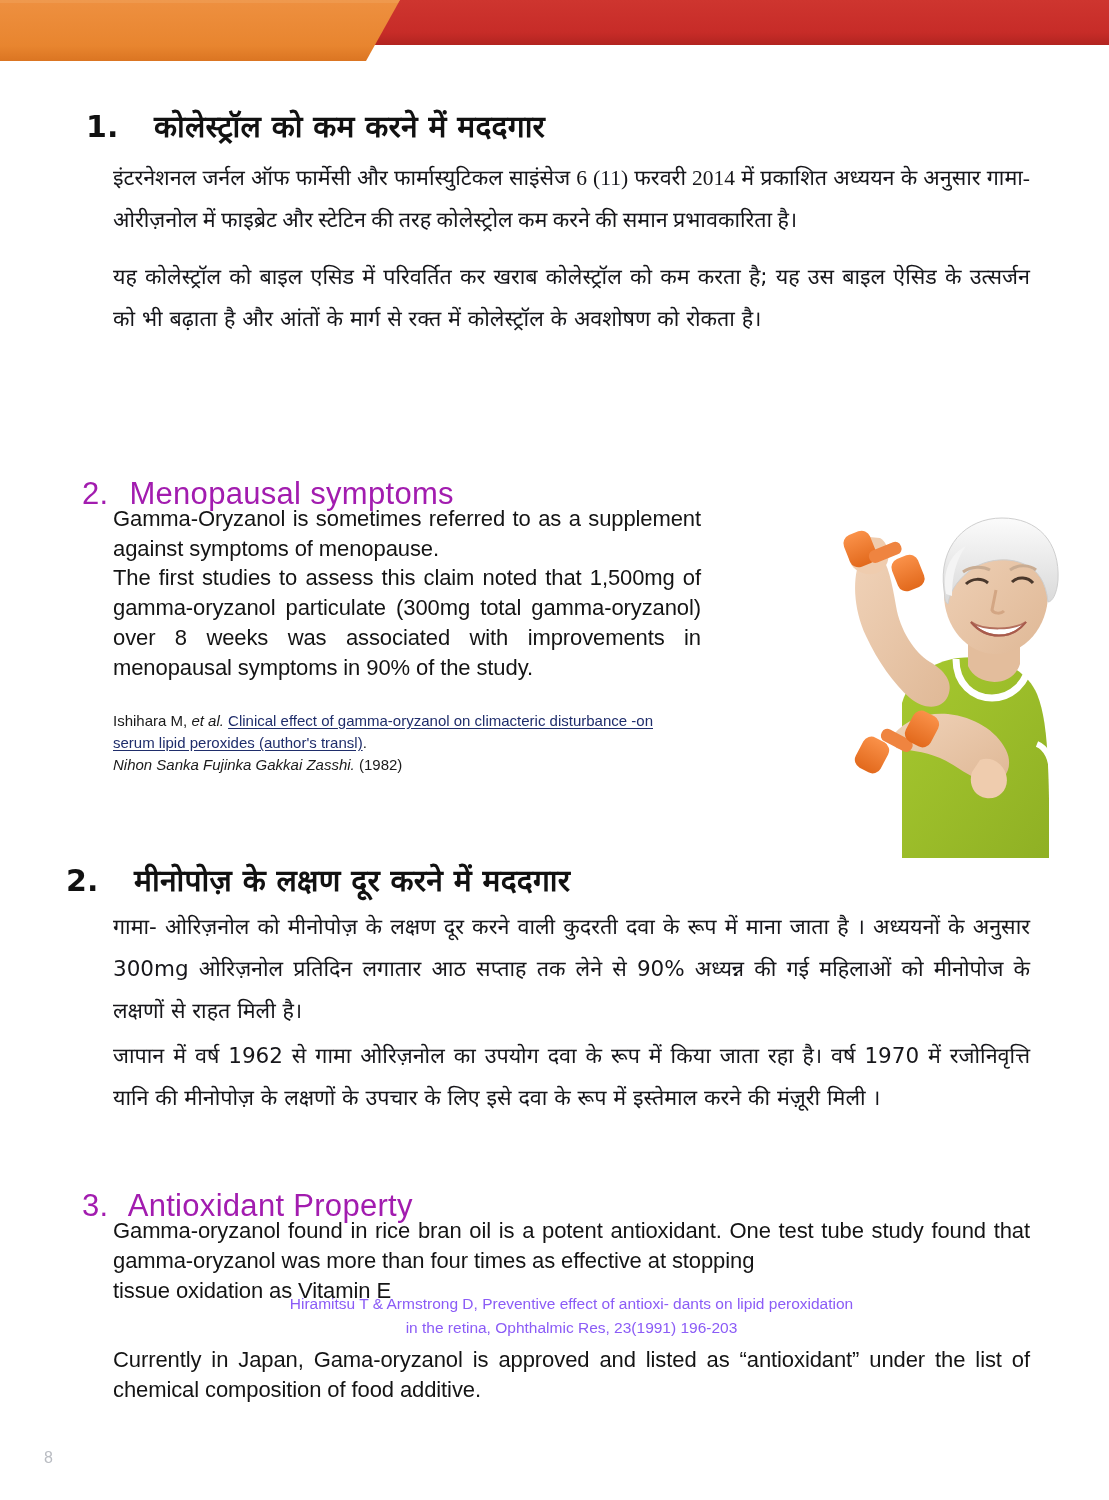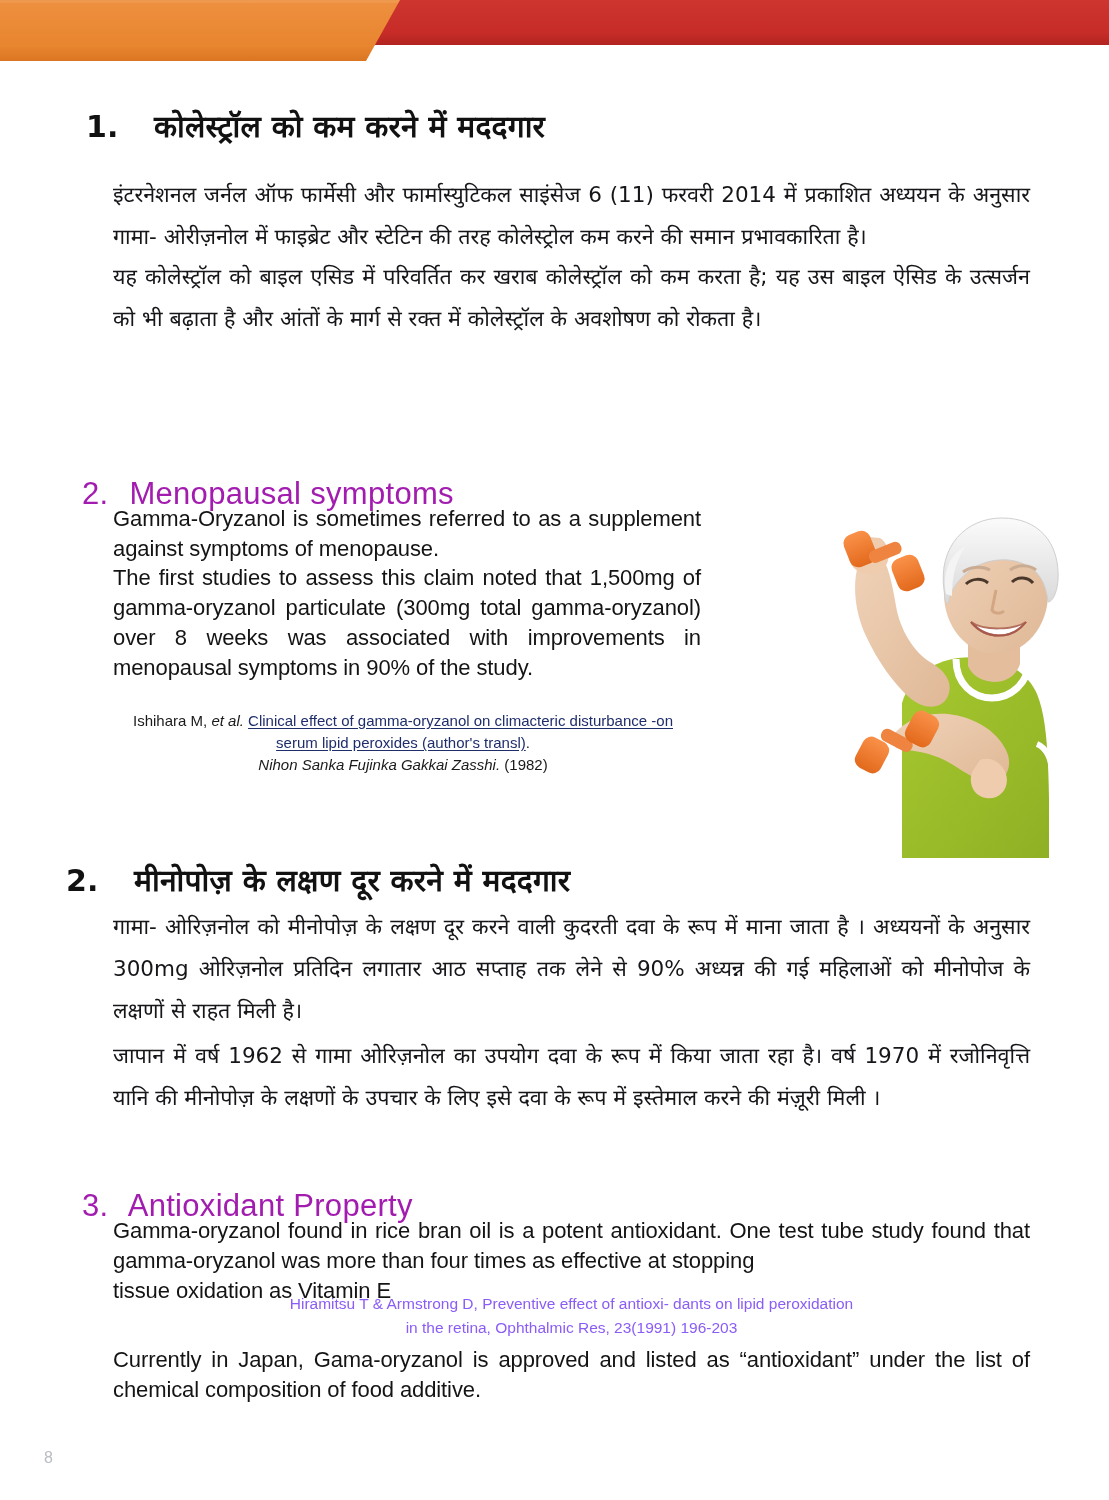--- a/index.html
+++ b/index.html
@@ -73,21 +73,20 @@
     letter-spacing: -0.1px;
   }
 
   
   .cite {
     position: absolute;
     font-family: "Liberation Sans", "DejaVu Sans", sans-serif;
     font-size: 15px;
     line-height: 22px;
     color: #1a1a1a;
-    text-align: center;
   }
   .cite .it { font-style: italic; }
   .cite .link {
     color: #1f2d6b;
     text-decoration: underline;
     text-underline-offset: 2px;
   }
   .cite-grey {
     position: absolute;
     font-family: "Liberation Sans", "DejaVu Sans", sans-serif;
@@ -142,21 +141,21 @@
       <polygon points="0,0 400,0 398,3 0,3" fill="#F0A15A" opacity="0.55"></polygon>
     </svg>
   </div>
 
   <div class="hi-head" style="left:86px; top:108px;">
     <span>1.</span>
     <span style="display:inline-block;width:14px"></span>
     <span>कोलेस्ट्रॉल को कम करने में मददगार</span>
   </div>
 
-  <div class="hi-para" style="left:113px; top:174px; width:917px;">इंटरनेशनल जर्नल ऑफ फार्मेसी और फार्मास्युटिकल साइंसेज 6 (11) फरवरी 2014 में प्रकाशित अध्ययन के अनुसार गामा- ओरीज़नोल में फाइब्रेट और स्टेटिन की तरह कोलेस्ट्रोल कम करने की समान प्रभावकारिता है।</div>
+  <div class="hi-para" style="left:113px; top:157px; width:917px;font-family:Liberation Serif, serif;">इंटरनेशनल जर्नल ऑफ फार्मेसी और फार्मास्युटिकल साइंसेज 6 (11) फरवरी 2014 में प्रकाशित अध्ययन के अनुसार गामा- ओरीज़नोल में फाइब्रेट और स्टेटिन की तरह कोलेस्ट्रोल कम करने की समान प्रभावकारिता है।</div>
 
   <div class="hi-para" style="left:113px; top:256px; width:917px;">यह कोलेस्ट्रॉल को बाइल एसिड में परिवर्तित कर खराब कोलेस्ट्रॉल को कम करता है; यह उस बाइल ऐसिड के उत्सर्जन को भी बढ़ाता है और आंतों के मार्ग से रक्त में कोलेस्ट्रॉल के अवशोषण को रोकता है।</div>
 
 
   <div class="en-head" style="left:82px; top:460px;">
     <span class="num">2.</span>
     <span>Menopausal symptoms</span>
   </div>
 
   <div class="en-para" style="left:113px; top:504px; width:588px;">Gamma-Oryzanol is sometimes referred to as a supplement against symptoms of menopause.</div>

